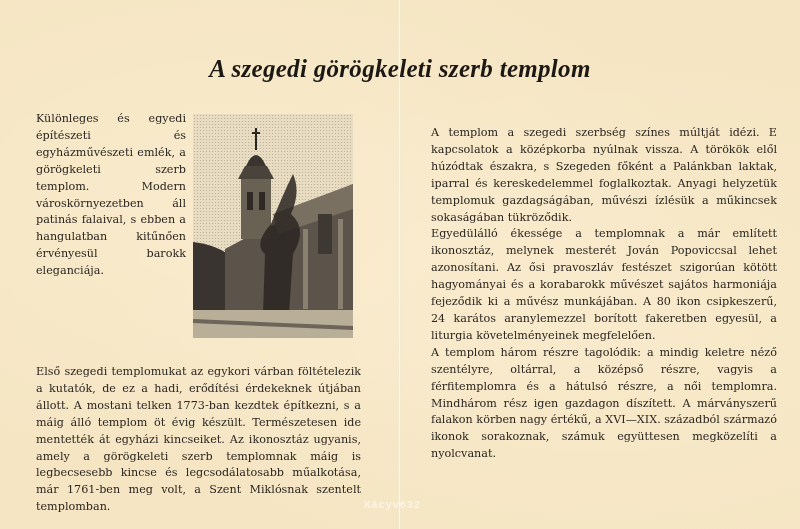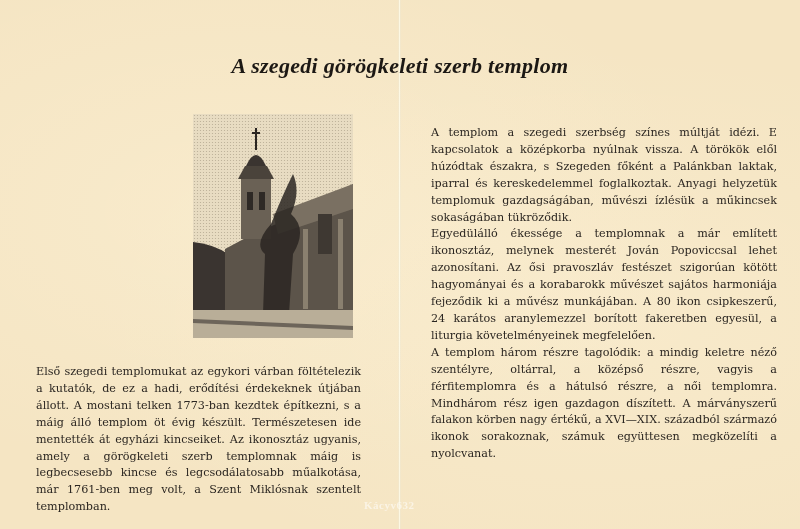--- a/index.html
+++ b/index.html
@@ -19,55 +19,56 @@
   }
   .fold {
     position: absolute; left: 398px; top: 0; width: 3px; height: 529px;
     background: linear-gradient(to right, rgba(0,0,0,0.03), rgba(255,255,240,0.7), rgba(0,0,0,0.03));
   }
   .title {
     position: absolute; left: 0; width: 800px; top: 38px;
     text-align: center;
     font-family: "Liberation Serif", "DejaVu Serif", serif;
     font-style: italic; font-weight: bold;
-    font-size: 22px; letter-spacing: 0.3px;
+    font-size: 25px; letter-spacing: 0.3px;
     color: #1c1814;
   }
   .col {
     position: absolute;
     font-size: 11.2px; line-height: 16.9px;
     text-align: justify;
     color: #2b2621;
   }
   .col p { margin: 0; }
   .left-narrow { left: 36px; top: 111px; width: 150px; }
   .left-wide { left: 36px; top: 364px; width: 325px; }
   .right-col { left: 431px; top: 125px; width: 346px; }
   .photo {
     position: absolute; left: 193px; top: 114px; width: 160px; height: 224px;
     background: #e9dcc0;
     overflow: hidden;
   }
   .photo svg { display: block; }
   .watermark {
     position: absolute; left: 364px; top: 499px;
-    font-family: Liberation Serif, serif; font-weight: bold;
+    font-family: Liberation Mono, monospace; font-weight: bold;
     font-size: 11px; color: rgba(255,255,255,0.55);
     letter-spacing: 0.5px;
   }
 </style>
 </head>
 <body>
 
 <div class="page">
   <div class="fold"></div>
 
   <h1 class="title">A szegedi görögkeleti szerb templom</h1>
 
   <div class="col left-narrow">
+    <p>Különleges és egyedi építészeti és egyházművészeti emlék, a görögkeleti szerb templom. Modern városkörnyezetben áll patinás falaival, s ebben a hangulatban kitűnően érvényesül barokk eleganciája.</p>
   </div>
 
   <div class="photo">
     <svg width="160" height="224" viewBox="0 0 160 224" xmlns="http://www.w3.org/2000/svg">
       <defs>
         <pattern id="ht" width="3" height="3" patternUnits="userSpaceOnUse">
           <rect width="3" height="3" fill="#e8dcc2"></rect>
           <circle cx="1.5" cy="1.5" r="0.6" fill="#b8ac94"></circle>
         </pattern>
       </defs>

